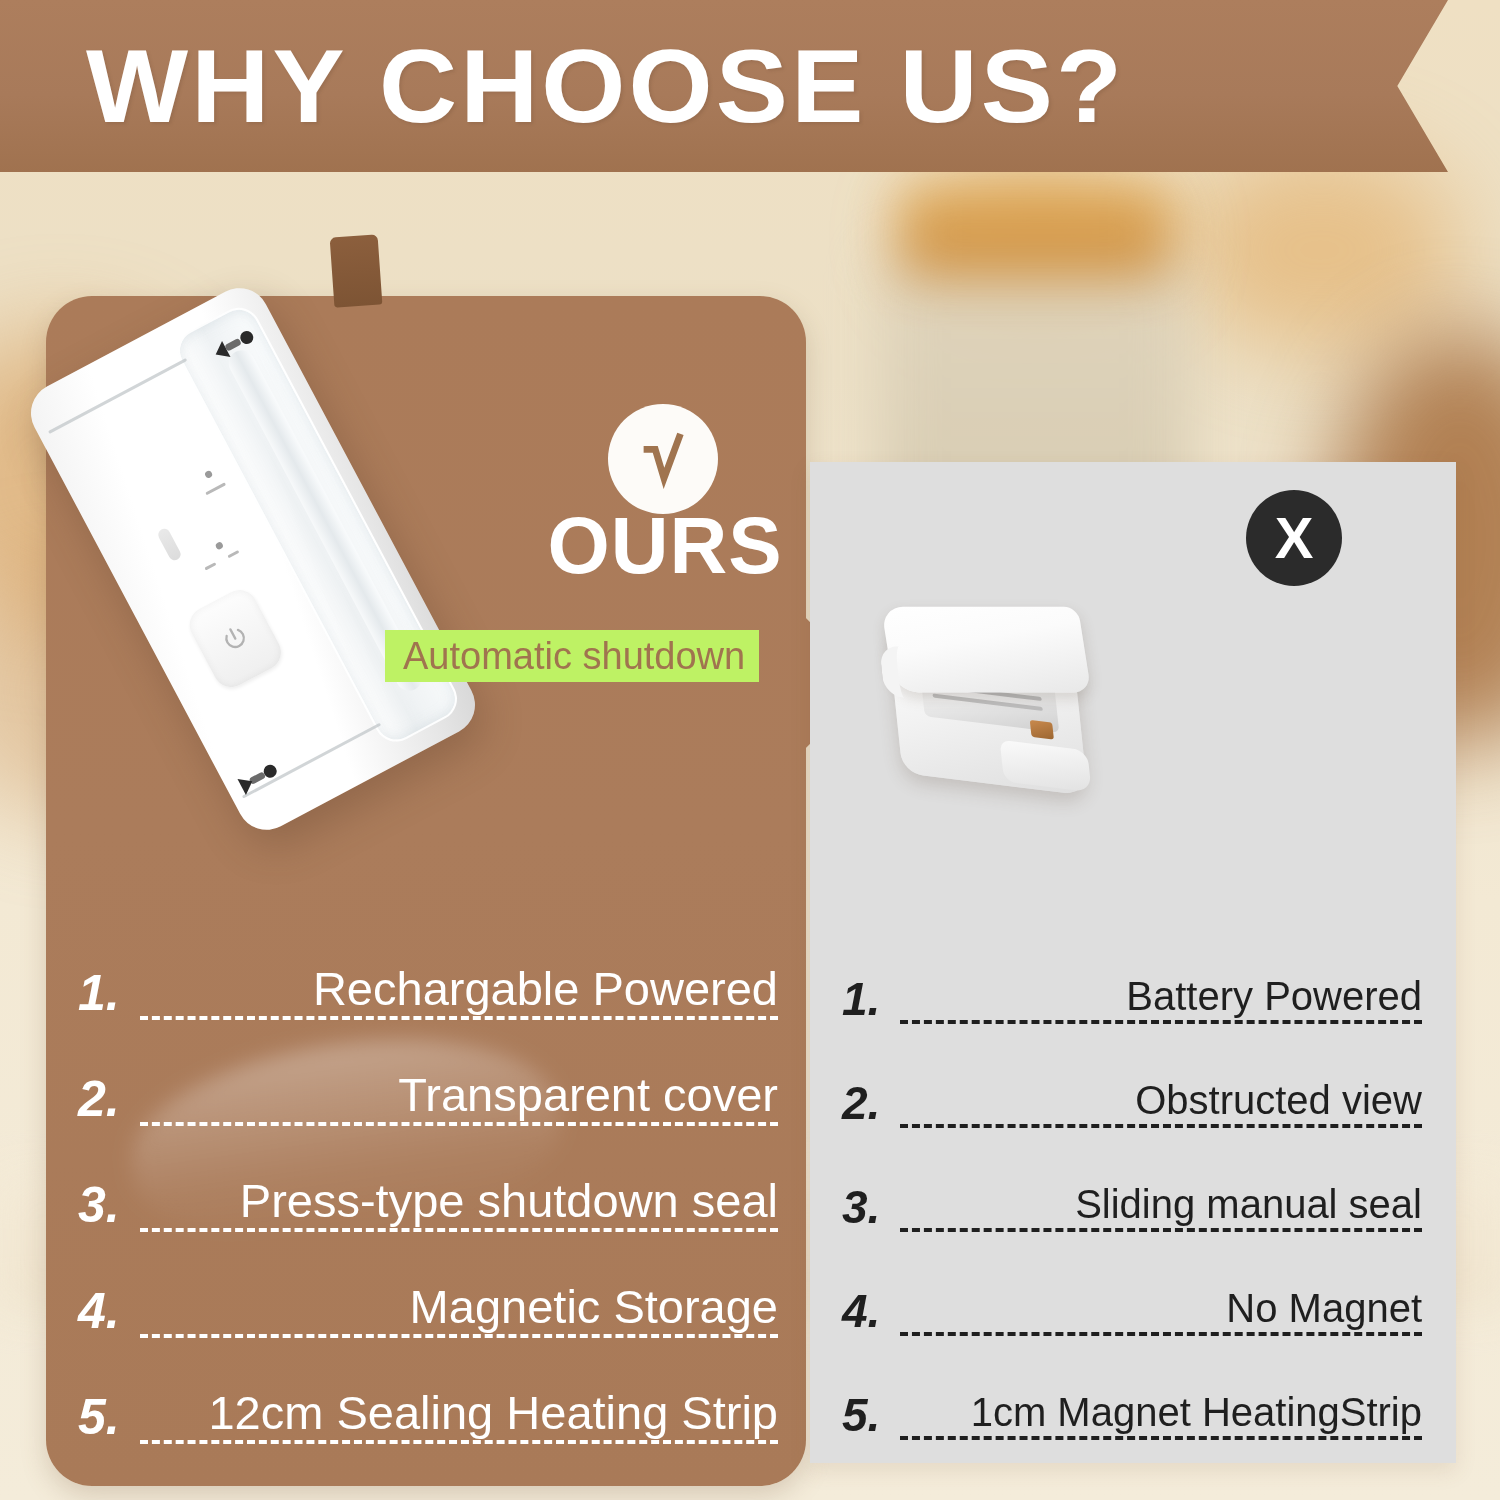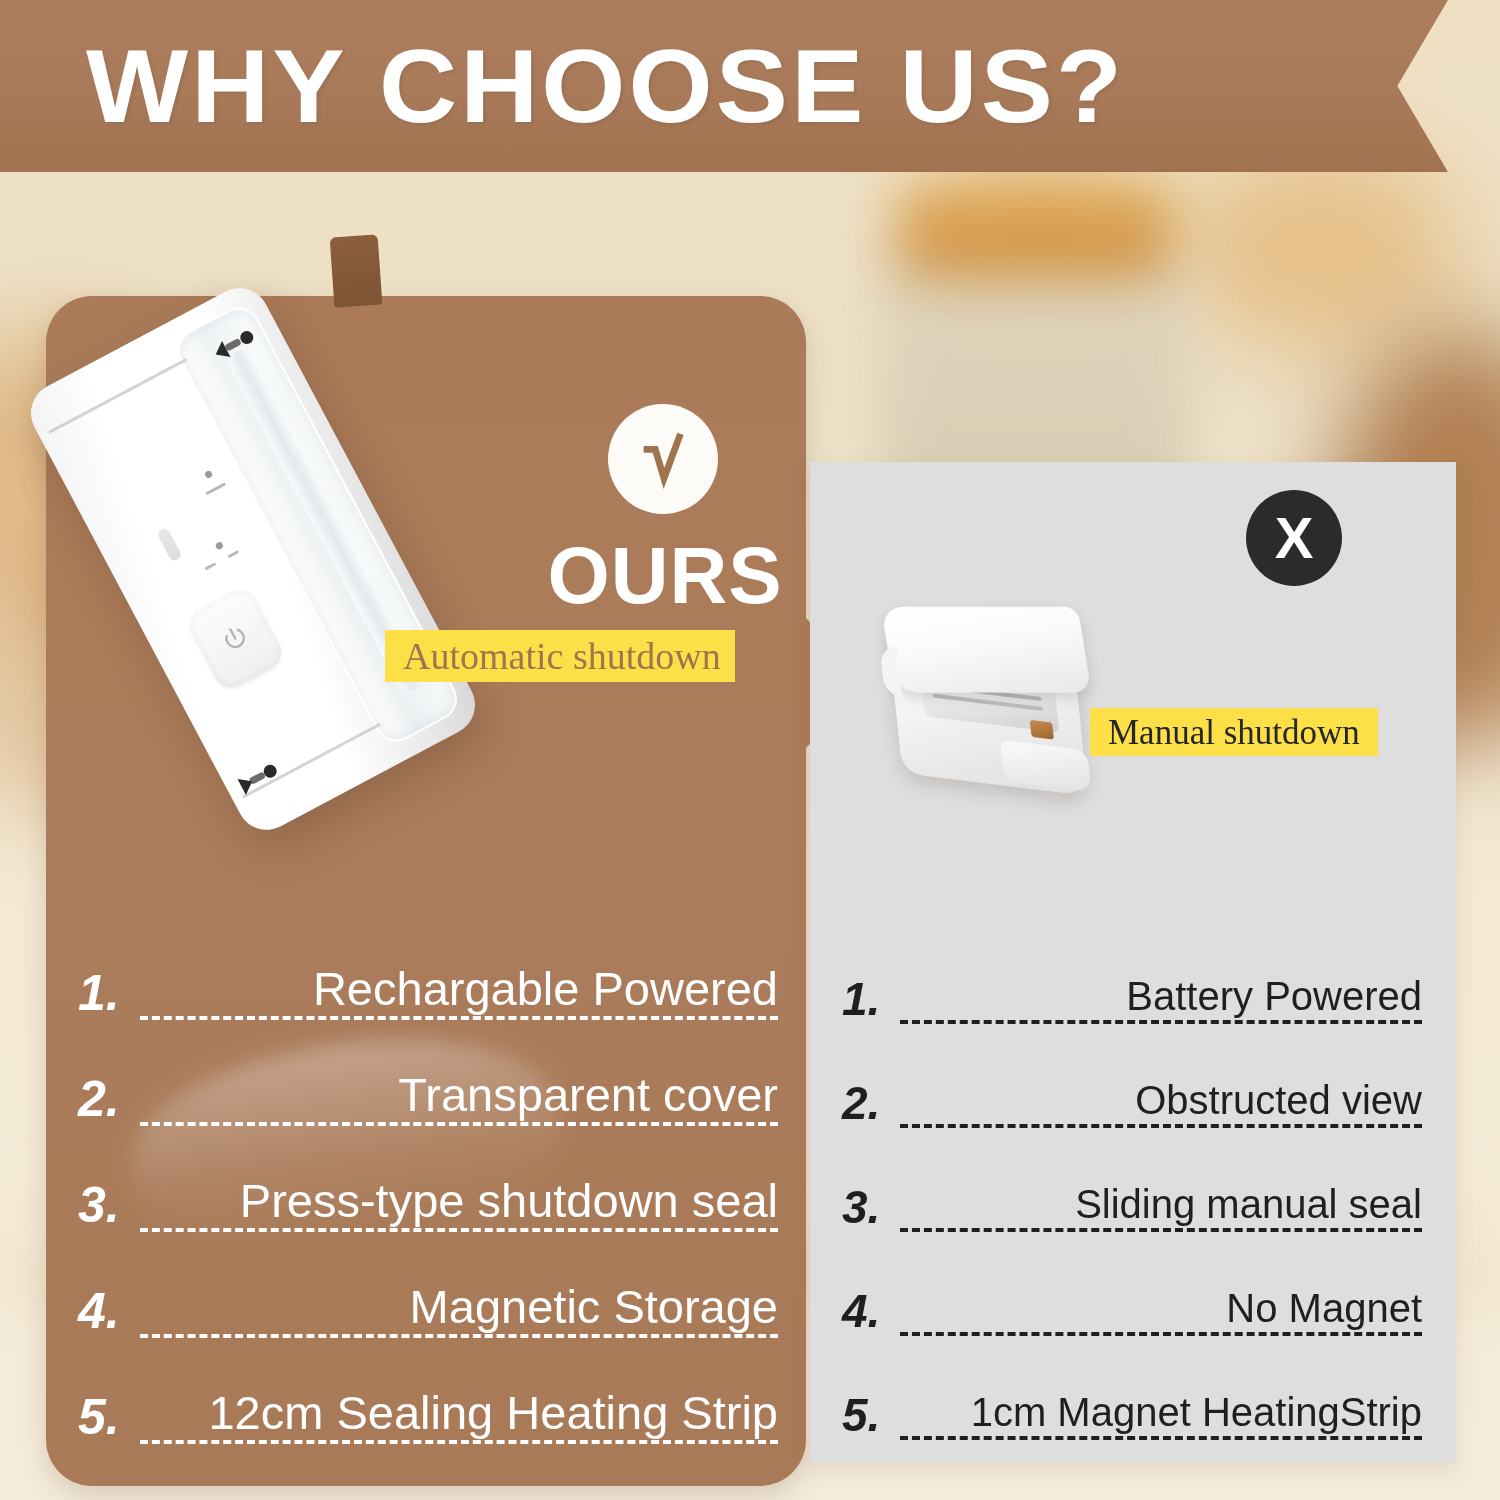--- a/index.html
+++ b/index.html
@@ -131,21 +131,21 @@
     justify-content: center;
     color: #ffffff;
     font-size: 58px;
     font-weight: bold;
     line-height: 1;
   }
 
   .label-ours {
     position: absolute;
     left: 520px;
-    top: 536px;
+    top: 506px;
     width: 290px;
     text-align: center;
     color: #ffffff;
     font-size: 80px;
     font-weight: bold;
     letter-spacing: 1px;
     line-height: 1;
     white-space: nowrap;
   }
   .label-others {
@@ -158,26 +158,25 @@
     font-size: 50px;
     font-weight: bold;
     letter-spacing: 0.5px;
     line-height: 1;
     white-space: nowrap;
   }
 
   
   .chip {
     position: absolute;
-    background: #fde047;
+    background: #bef264;
     display: flex;
     align-items: center;
     line-height: 1;
     white-space: nowrap;
-    font-family: Liberation Serif, serif;
   }
   .chip-ours {
     left: 385px;
     top: 630px;
     height: 52px;
     padding: 0 14px 0 18px;
     color: #a0744f;
     font-size: 38px;
   }
   .chip-others {
@@ -541,21 +540,20 @@
     <div class="mini-tray">
       <div class="lbl"></div>
     </div>
     <div class="mini-chip"></div>
     <div class="mini-foot"></div>
     <div class="mini-lid"></div>
     <div class="mini-hook"></div>
   </div>
 
   <div class="badge-x">X</div>
-  <div class="chip chip-others">Manual shutdown</div>
 
   <div class="list list-ours">
     <div class="row">
       <div class="row-num">1.</div>
       <div class="row-line">
         <div class="row-text">Rechargable Powered</div>
         <div class="row-dash"></div>
       </div>
     </div>
     <div class="row">

